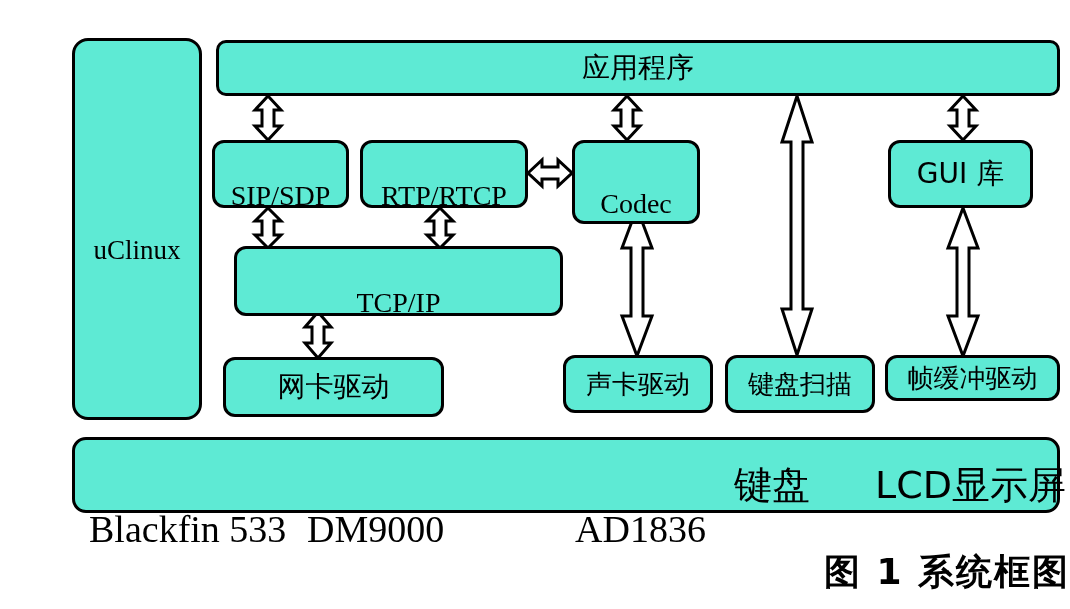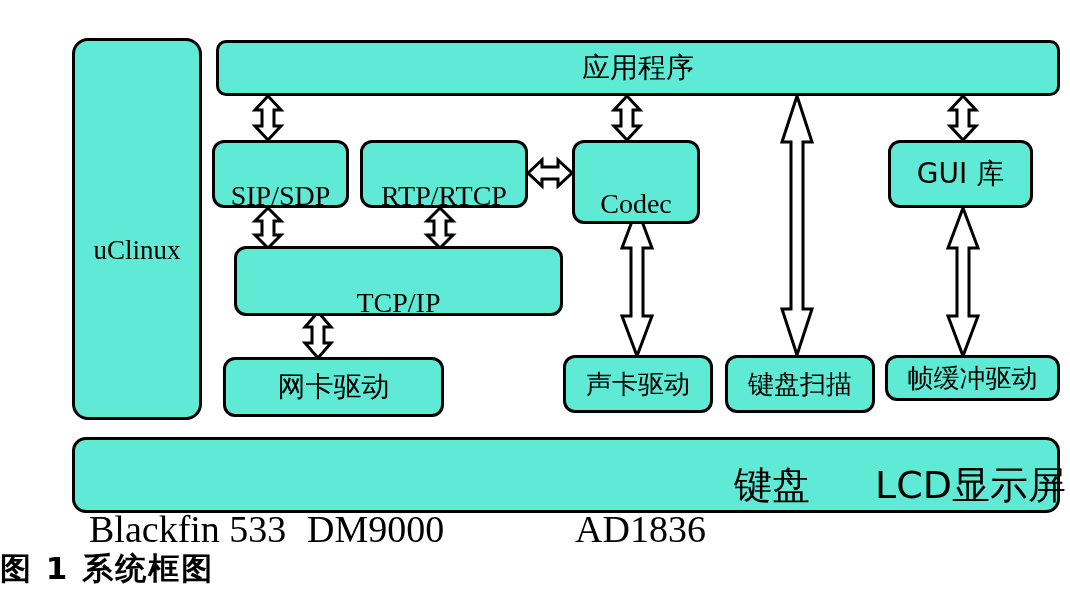--- a/index.html
+++ b/index.html
@@ -95,22 +95,22 @@
     z-index: 2;
   }
   .arrow-v svg, .arrow-h svg { display: block; }
 
   
   #caption {
     position: absolute;
     left: 0;
     top: 548px;
     width: 1070px;
-    text-align: left;
-    font-size: 31px;
+    text-align: right;
+    font-size: 36px;
     font-weight: bold;
     letter-spacing: 2px;
     font-family: "DejaVu Sans", "Liberation Sans", sans-serif;
   }
 </style>
 </head>
 <body>
 
 <div id="canvas">
 

